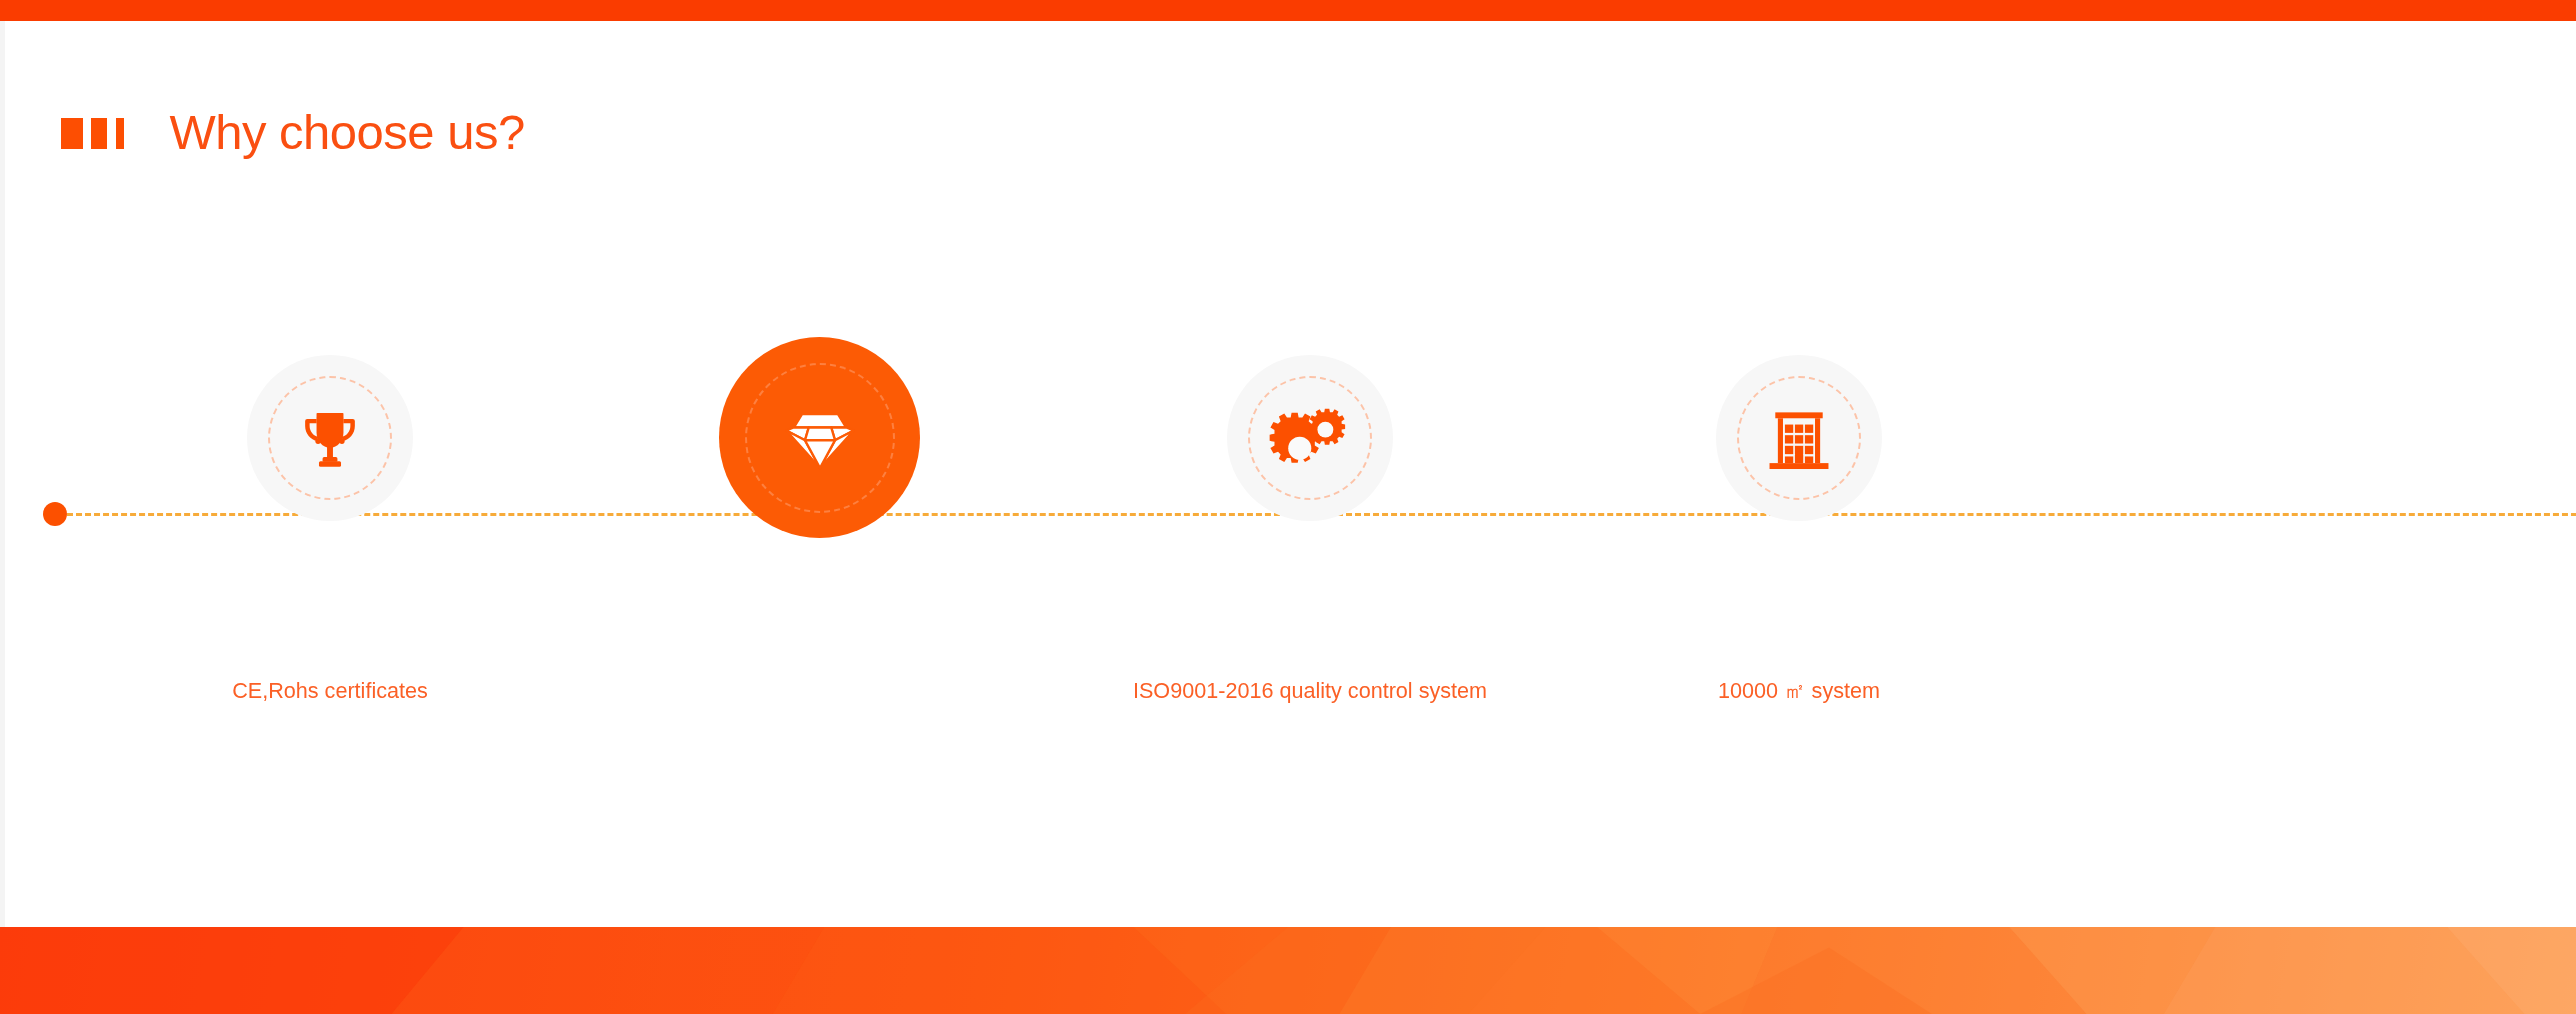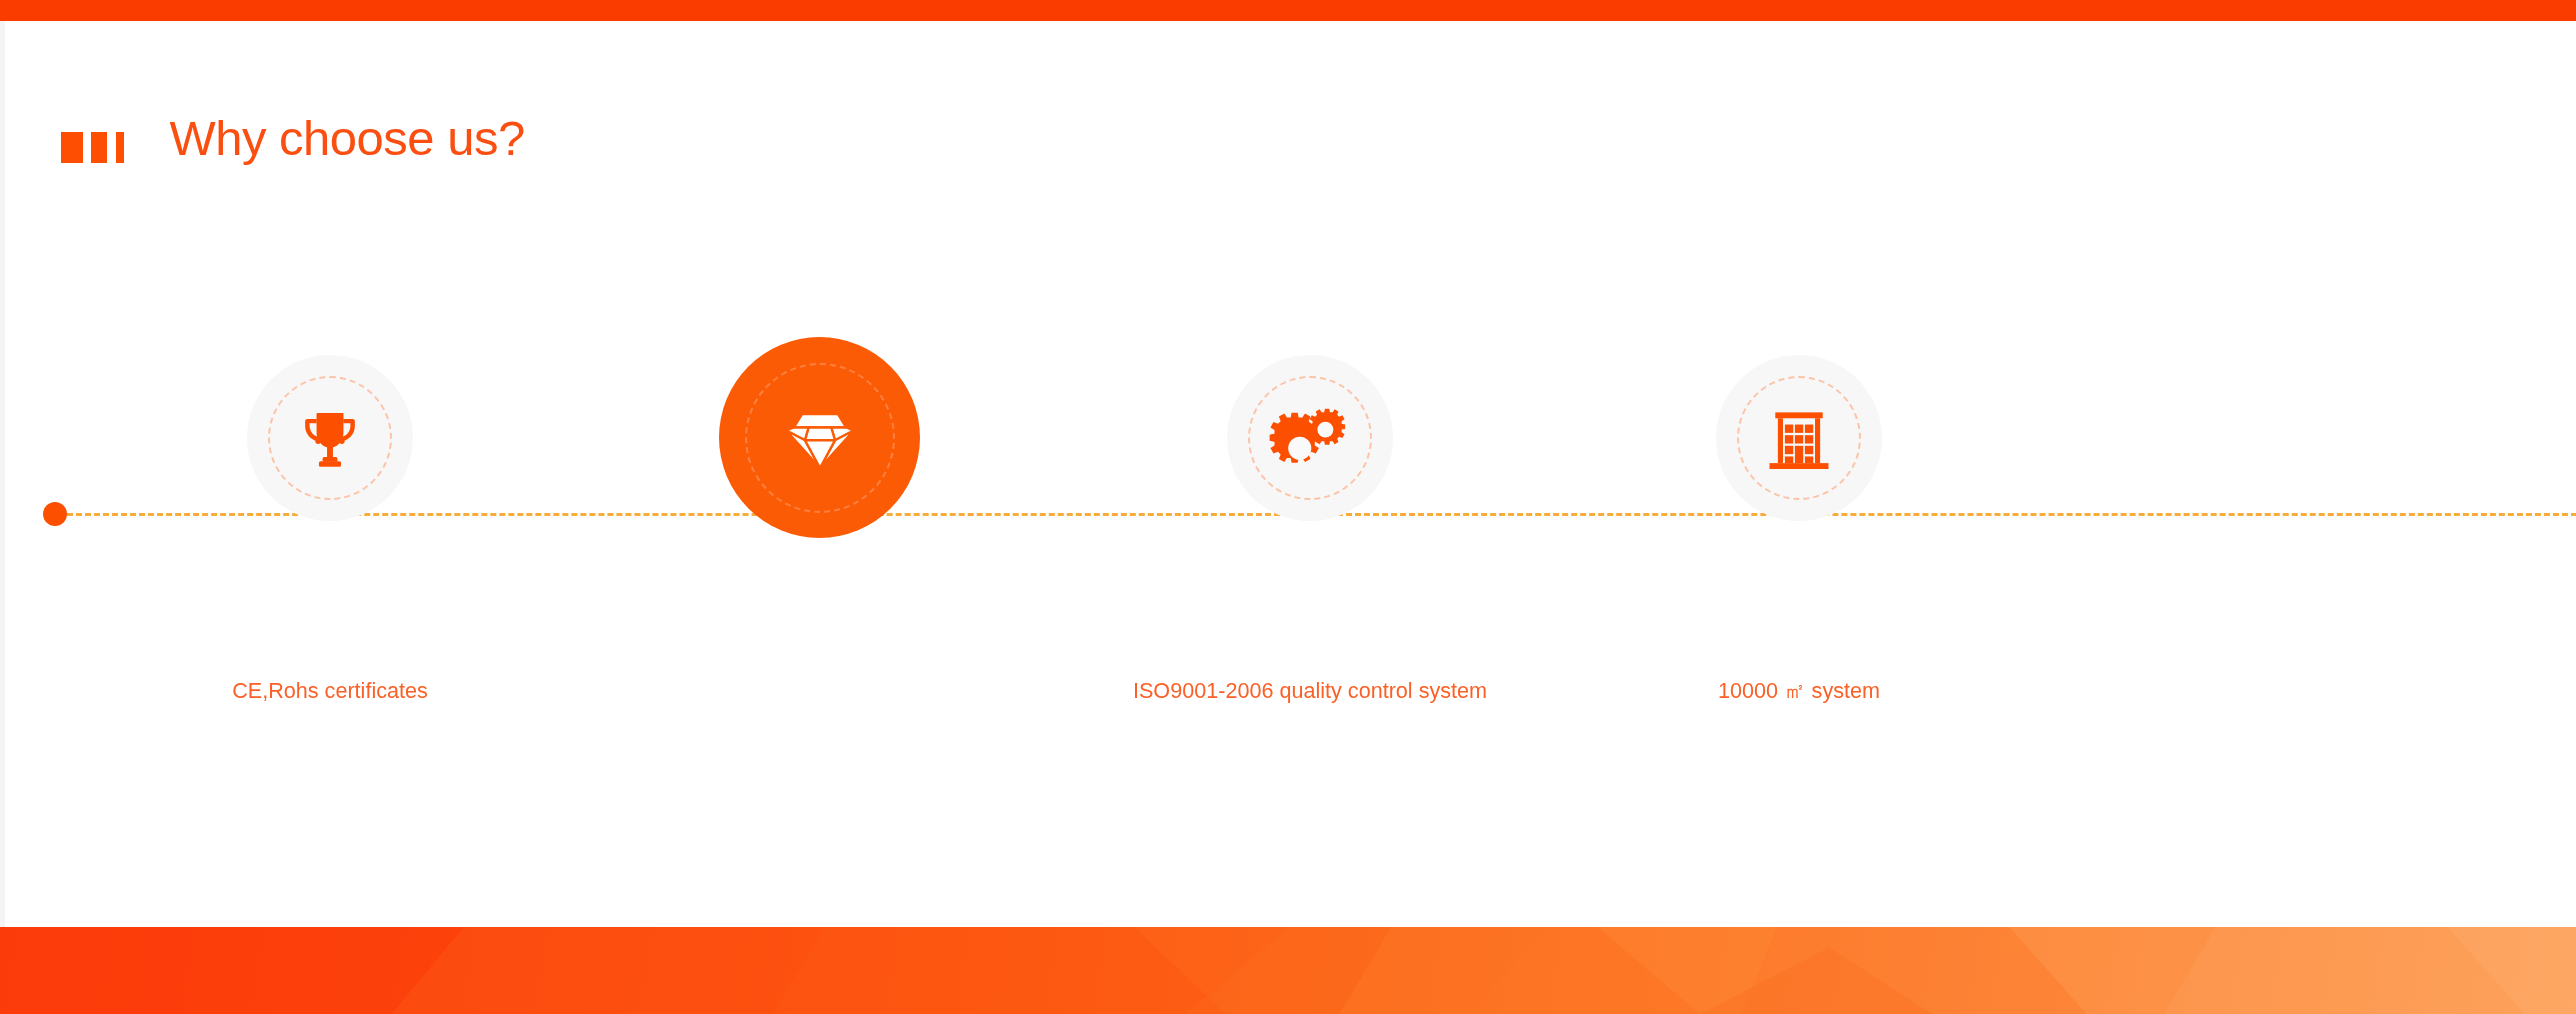--- a/index.html
+++ b/index.html
@@ -34,21 +34,21 @@
     background: #f4f4f4;
   }
   #edge-left  { left: 0; }
 
   
   #heading-block {
     position: absolute;
     left: 61px;
     top: 101px;
     display: flex;
-    align-items: flex-end;
+    align-items: center;
     height: 62px;
   }
   #heading-bars {
     display: flex;
     align-items: flex-start;
     gap: 8.8px;
     height: 31px;
     margin-top: 3.1px;
   }
   #heading-bars i {
@@ -259,21 +259,21 @@
         <div class="step-ring"></div>
         <svg class="step-icon" viewBox="0 0 64 64">
           <g fill="#fc5000" fill-rule="evenodd">
             <path d="M25 28 l3.4 0 l0.8 -4.4 l5.6 0 l0.8 4.4 l3.4 0 l2.4 -3.7 l4.9 2.8 l-1.6 4.1 l2.4 2.4 l4.1 -1.6 l2.8 4.9 l-3.7 2.4 l0 3.4 l4.4 0.8 l0 5.6 l-4.4 0.8 l0 3.4 l3.7 2.4 l-2.8 4.9 l-4.1 -1.6 l-2.4 2.4 l1.6 4.1 l-4.9 2.8 l-2.4 -3.7 l-3.4 0 l-0.8 4.4 l-5.6 0 l-0.8 -4.4 l-3.4 0 l-2.4 3.7 l-4.9 -2.8 l1.6 -4.1 l-2.4 -2.4 l-4.1 1.6 l-2.8 -4.9 l3.7 -2.4 l0 -3.4 l-4.4 -0.8 l0 -5.6 l4.4 -0.8 l0 -3.4 l-3.7 -2.4 l2.8 -4.9 l4.1 1.6 l2.4 -2.4 l-1.6 -4.1 l4.9 -2.8 z" transform="translate(-7.5,-8) scale(0.86)"></path>
             <circle cx="24" cy="40" r="9" fill="#fafafa"></circle>
             <path d="M25 28 l3.4 0 l0.8 -4.4 l5.6 0 l0.8 4.4 l3.4 0 l2.4 -3.7 l4.9 2.8 l-1.6 4.1 l2.4 2.4 l4.1 -1.6 l2.8 4.9 l-3.7 2.4 l0 3.4 l4.4 0.8 l0 5.6 l-4.4 0.8 l0 3.4 l3.7 2.4 l-2.8 4.9 l-4.1 -1.6 l-2.4 2.4 l1.6 4.1 l-4.9 2.8 l-2.4 -3.7 l-3.4 0 l-0.8 4.4 l-5.6 0 l-0.8 -4.4 l-3.4 0 l-2.4 3.7 l-4.9 -2.8 l1.6 -4.1 l-2.4 -2.4 l-4.1 1.6 l-2.8 -4.9 l3.7 -2.4 l0 -3.4 l-4.4 -0.8 l0 -5.6 l4.4 -0.8 l0 -3.4 l-3.7 -2.4 l2.8 -4.9 l4.1 1.6 l2.4 -2.4 l-1.6 -4.1 l4.9 -2.8 z" transform="translate(25.5,-5.5) scale(0.62)"></path>
             <circle cx="44" cy="25.5" r="6.2" fill="#fafafa"></circle>
           </g>
         </svg>
       </div>
-      <div class="step-label">ISO9001-2006 quality control system</div>
+      <div class="step-label">ISO9001-2016 quality control system</div>
     </div>
 
     <div class="step" id="step-4">
       <div class="step-circle">
         <div class="step-ring"></div>
         <svg class="step-icon" viewBox="0 0 64 64">
           <g fill="#fc5000">
             <rect x="13.5" y="12" width="37" height="4.6"></rect>
             <rect x="15.5" y="16.6" width="4" height="35"></rect>
             <rect x="44.5" y="16.6" width="4" height="35"></rect>

